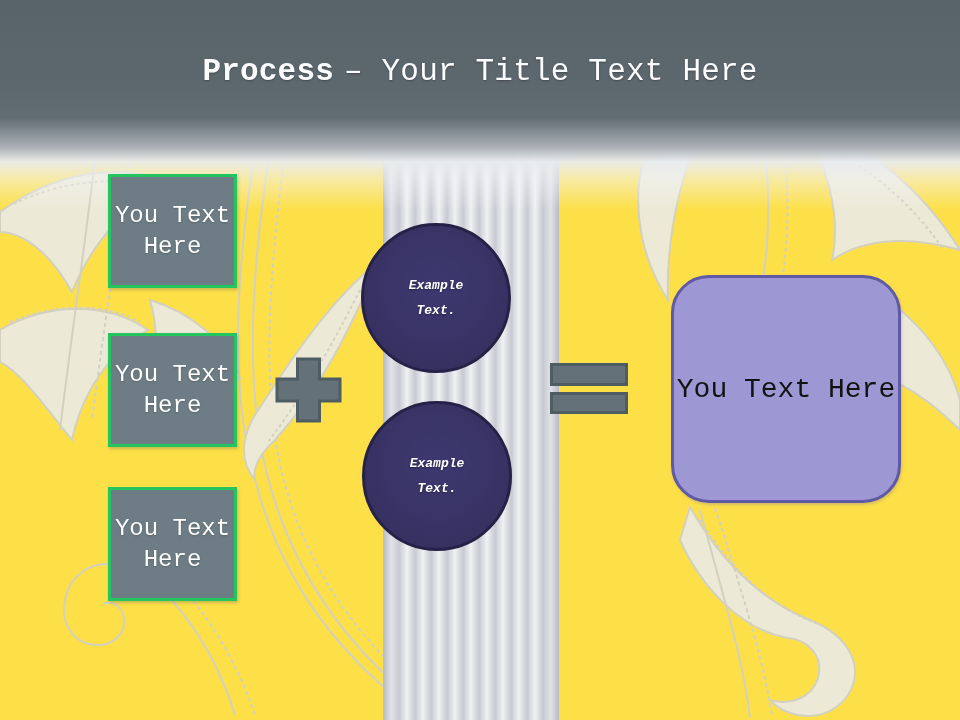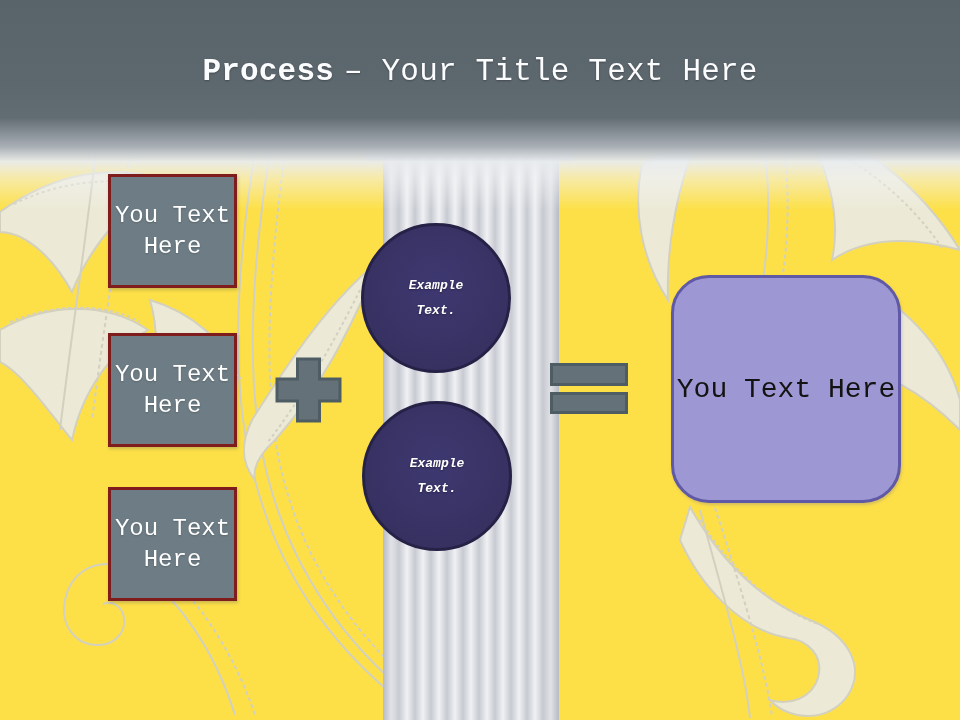--- a/index.html
+++ b/index.html
@@ -46,21 +46,21 @@
     text-align:center;color:#fbfcfd;font-size:31px;line-height:40px;
     text-shadow:0 1px 2px rgba(0,0,0,.28);
     margin:0;font-weight:normal;letter-spacing:.2px;
   }
   .title .kw{font-weight:bold;}
   .title .rest{margin-left:.32em;}
   
   .content{position:absolute;inset:0;z-index:3;}
   .gbox{
     position:absolute;left:108px;width:129px;height:114px;box-sizing:border-box;
-    background:#6e7d85;border:3px solid #7f1d1d;
+    background:#6e7d85;border:3px solid #22c55e;
     display:flex;align-items:center;justify-content:center;text-align:center;
     color:#ffffff;font-size:24px;line-height:31px;white-space:pre-line;
     box-shadow:1px 2px 3px rgba(80,90,100,.30);
     text-shadow:0 1px 2px rgba(0,0,0,.20);
   }
   .gbox.b1{top:174px;} .gbox.b2{top:333px;} .gbox.b3{top:487px;}
   .plus{position:absolute;left:274px;top:356px;}
   .eq{position:absolute;left:550px;top:363px;width:78px;}
   .eq-bar{
     box-sizing:border-box;width:78px;height:23px;

